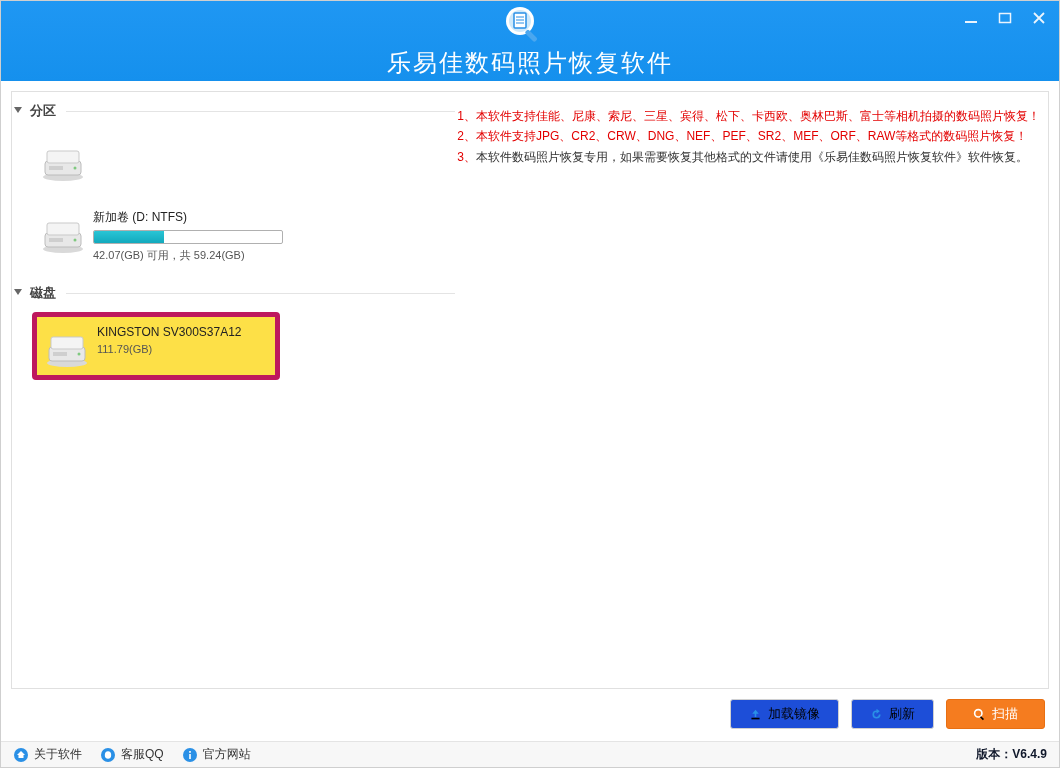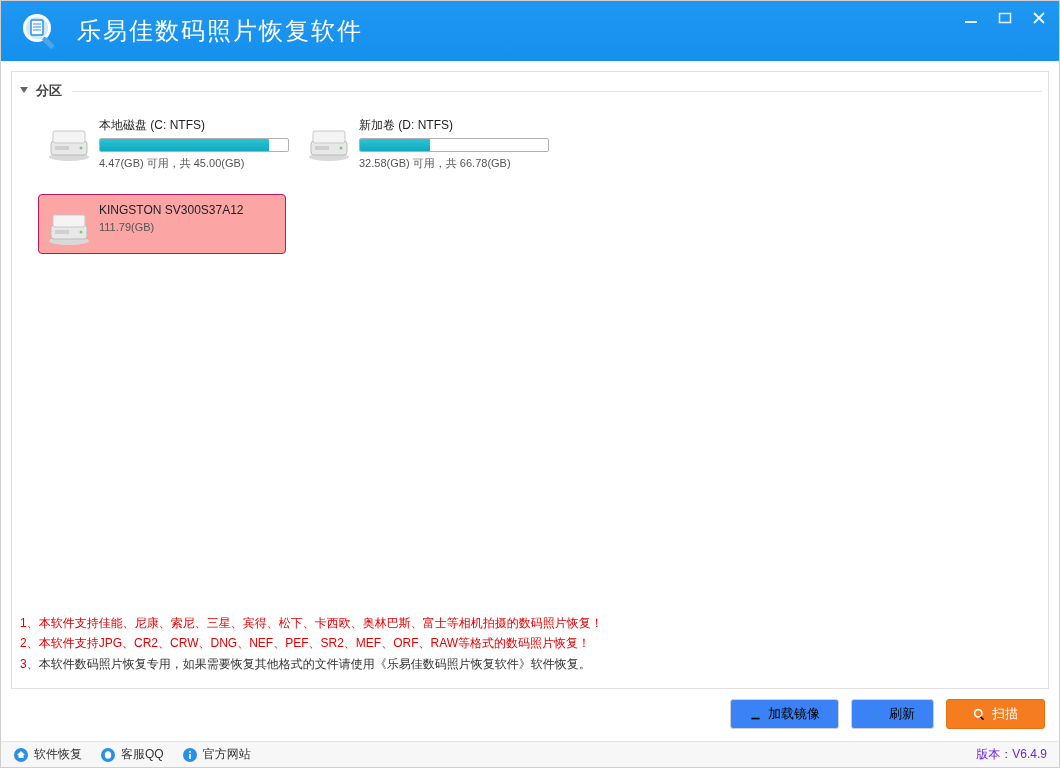--- a/index.html
+++ b/index.html
@@ -1,72 +1,72 @@
 <!DOCTYPE html>
 <html><head>
 <meta charset="utf-8">
 <style>
 * { box-sizing: border-box; margin: 0; padding: 0; font-family: "Microsoft YaHei", Arial, sans-serif; }
 html, body { width: 1060px; height: 768px; overflow: hidden; background: #fff; }
 .window { width: 1060px; height: 768px; display: flex; flex-direction: column; background: #fff; border: 1px solid #cfcfcf; }
 
 
-.titlebar { height: 60px; background: linear-gradient(180deg,#1f97f3 0%, #1590ed 100%); display: flex; align-items: center; padding: 0 16px; color: #fff; position: relative; }
+.titlebar { height: 80px; background: linear-gradient(180deg,#1f97f3 0%, #1590ed 100%); display: flex; align-items: center; padding: 0 16px; color: #fff; position: relative; flex-direction: column; }
 .titlebar .logo { width: 46px; height: 46px; display: flex; align-items: center; justify-content: center; margin-right: 14px; }
 .titlebar .title { font-size: 24px; font-weight: 400; letter-spacing: 2px; }
 .titlebar .win-controls { position: absolute; top: 8px; right: 8px; display: flex; gap: 10px; }
 .titlebar .win-btn { width: 24px; height: 18px; display: flex; align-items: center; justify-content: center; color: #e6f2fd; cursor: pointer; }
 .titlebar .win-btn svg { display: block; }
 
 
 .body { flex: 1; display: flex; flex-direction: column; padding: 10px 10px 0 10px; background: #fff; overflow: hidden; }
-.panel { flex: 1; border: 1px solid #e0e0e0; padding: 6px 6px 10px 6px; background: #fff; display: flex; flex-direction: column; overflow: hidden; }
+.panel { flex: 1; border: 1px solid #e0e0e0; padding: 6px 6px 10px 0; background: #fff; display: flex; flex-direction: row; overflow: hidden; }
 .device-area { flex: 1; overflow: hidden; }
 
 
 .section { margin-top: 2px; }
 .sec-head { display: flex; align-items: center; font-size: 13px; color: #444; padding: 2px 0 6px 2px; }
 .sec-head .tri { margin-right: 8px; display: inline-block; }
 .sec-head .tri svg { display:block; }
 .sec-head .sec-title { font-weight: bold; }
 .sec-head .line { flex: 1; height: 1px; background: #e4e4e4; margin-left: 10px; }
 
 
 .drives { display: flex; flex-wrap: wrap; gap: 12px; padding: 4px 4px 10px 20px; }
 .drive { display: flex; align-items: flex-start; width: 248px; padding: 6px 8px; border-radius: 4px; border: 1px solid transparent; cursor: default; }
-.drive.selected { border: 1px solid #be185d; background: #fca5a5; }
+.drive.selected { border: 5px solid #be185d; background: #fde047; }
 .drive .drive-icon { width: 44px; height: 36px; margin-top: 10px; margin-right: 8px; flex-shrink:0; }
 .drive .info { flex: 1; }
 .drive .name { font-size: 12px; color: #222; margin-bottom: 4px; white-space: nowrap; overflow: hidden; text-overflow: ellipsis; }
 .drive .bar-wrap { width: 190px; height: 14px; border: 1px solid #b0b0b0; background: #fff; position: relative; border-radius: 2px; overflow:hidden; }
 .drive .bar-fill { height: 100%; background: linear-gradient(180deg,#29c5d5 0%, #12a9bd 100%); }
 .drive .status { font-size: 11px; color: #555; margin-top: 4px; }
 .drive.disk .name { margin-top: 2px; }
 .drive.disk .status { margin-top: 2px; }
 
 
 .notes { font-size: 12px; color: #e30000; padding: 8px 2px 4px 2px; line-height: 1.7; }
 .notes .note-line { display: flex; }
 .notes .note-line .idx { flex-shrink: 0; }
 .notes .black { color: #333; }
 .notes .link { color: #e30000; text-decoration: underline; cursor: pointer; margin-left: 24px; display: inline-block; }
 
 
 .actions { display: flex; justify-content: flex-end; gap: 12px; padding: 10px 4px 12px 4px; }
-.btn { height: 30px; padding: 4px 18px; border-radius: 3px; border: 1px solid #d0d0d0; background: #3b82f6; font-size: 13px; display: inline-flex; align-items: center; gap: 6px; cursor: pointer; }
+.btn { height: 30px; padding: 4px 18px; border-radius: 3px; border: 1px solid #d0d0d0; background: #1d4ed8; font-size: 13px; display: inline-flex; align-items: center; gap: 6px; cursor: pointer; }
 .btn.primary { background: #f57c1f; border-color: #e86f12; color: #fff; padding: 0 26px; }
 .btn .ico { display: inline-flex; }
 .ico-blue svg path, .ico-blue svg polygon { fill: #2a90e6; }
 
 
 .statusbar { height: 26px; background: #f7f7f7; border-top: 1px solid #e4e4e4; display: flex; align-items: center; padding: 0 12px; font-size: 12px; color: #333; }
 .statusbar .sb-left { display: flex; gap: 18px; }
 .statusbar .sb-item { display: inline-flex; align-items: center; gap: 5px; cursor: pointer; }
 .statusbar .sb-item .sb-icon { width: 16px; height: 16px; display:inline-flex; align-items:center; justify-content:center; }
-.statusbar .sb-right { margin-left: auto; color: #6d28d9; }
+.statusbar .sb-right { margin-left: auto; color: #0f172a; font-weight: bold; }
 </style>
 </head>
 <body>
 
 <div class="window">
 
   <div class="titlebar">
     <div class="logo">
       <svg width="46" height="46" viewBox="0 0 46 46">
         <circle cx="20" cy="20" r="14" fill="#ffffff"></circle>
@@ -115,48 +115,50 @@
           </div>
           <div class="drives" id="partitions">
               <div class="drive">
     <div class="drive-icon"><svg width="44" height="36" viewBox="0 0 44 36">
     <ellipse cx="22" cy="30" rx="20" ry="4" fill="#d9d9d9"></ellipse>
     <rect x="4" y="14" width="36" height="14" rx="3" fill="#e8e8e8" stroke="#bcbcbc"></rect>
     <rect x="6" y="4" width="32" height="12" rx="2" fill="#f4f4f4" stroke="#c9c9c9"></rect>
     <circle cx="34" cy="21" r="1.5" fill="#7fc97f"></circle>
     <rect x="8" y="19" width="14" height="4" fill="#cfcfcf"></rect>
   </svg></div>
-    <div class="info">
-      <div class="name">本地磁盘 (C: NTFS)</div>
-      <div class="bar-wrap">
-                    <div class="bar-fill" style="width:90%"></div>
-                  </div>
-      <div class="status">4.47(GB) 可用，共 45.00(GB)</div>
-    </div>
               </div>
               <div class="drive">
     <div class="drive-icon"><svg width="44" height="36" viewBox="0 0 44 36">
     <ellipse cx="22" cy="30" rx="20" ry="4" fill="#d9d9d9"></ellipse>
     <rect x="4" y="14" width="36" height="14" rx="3" fill="#e8e8e8" stroke="#bcbcbc"></rect>
     <rect x="6" y="4" width="32" height="12" rx="2" fill="#f4f4f4" stroke="#c9c9c9"></rect>
     <circle cx="34" cy="21" r="1.5" fill="#7fc97f"></circle>
     <rect x="8" y="19" width="14" height="4" fill="#cfcfcf"></rect>
   </svg></div>
     <div class="info">
       <div class="name">新加卷 (D: NTFS)</div>
       <div class="bar-wrap">
                     <div class="bar-fill" style="width:37%"></div>
                   </div>
-      <div class="status">32.58(GB) 可用，共 66.78(GB)</div>
+      <div class="status">42.07(GB) 可用，共 59.24(GB)</div>
     </div>
               </div>
             </div>
         </div>
 
         <div class="section">
+          <div class="sec-head">
+            <span class="tri">
+              <svg width="8" height="8" viewBox="0 0 8 8">
+                  <polygon points="0,0 8,0 4,6" fill="#666"></polygon>
+                </svg>
+            </span>
+            <span class="sec-title">磁盘</span>
+            <span class="line"></span>
+          </div>
           <div class="drives" id="disks">
               <div class="drive disk selected">
     <div class="drive-icon"><svg width="44" height="36" viewBox="0 0 44 36">
     <ellipse cx="22" cy="30" rx="20" ry="4" fill="#d9d9d9"></ellipse>
     <rect x="4" y="14" width="36" height="14" rx="3" fill="#e8e8e8" stroke="#bcbcbc"></rect>
     <rect x="6" y="4" width="32" height="12" rx="2" fill="#f4f4f4" stroke="#c9c9c9"></rect>
     <circle cx="34" cy="21" r="1.5" fill="#7fc97f"></circle>
     <rect x="8" y="19" width="14" height="4" fill="#cfcfcf"></rect>
   </svg></div>
     <div class="info">
@@ -218,21 +220,21 @@
 
   <div class="statusbar">
     <div class="sb-left">
       <span class="sb-item">
         <span class="sb-icon">
           <svg width="14" height="14" viewBox="0 0 14 14">
               <circle cx="7" cy="7" r="7" fill="#2a90e6"></circle>
               <path d="M7 3 L11 7 L9.5 7 L9.5 10 L4.5 10 L4.5 7 L3 7 Z" fill="#fff"></path>
             </svg>
         </span>
-        <span>软件恢复</span>
+        <span>关于软件</span>
       </span>
       <span class="sb-item">
         <span class="sb-icon">
           <svg width="14" height="14" viewBox="0 0 14 14">
               <circle cx="7" cy="7" r="7" fill="#2a90e6"></circle>
               <ellipse cx="7" cy="7" rx="3.2" ry="3.8" fill="#fff"></ellipse>
             </svg>
         </span>
         <span>客服QQ</span>
       </span>

